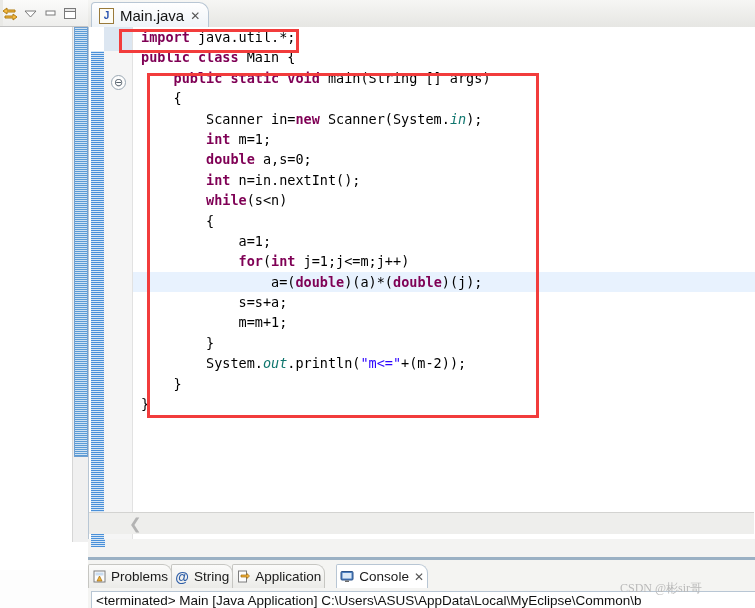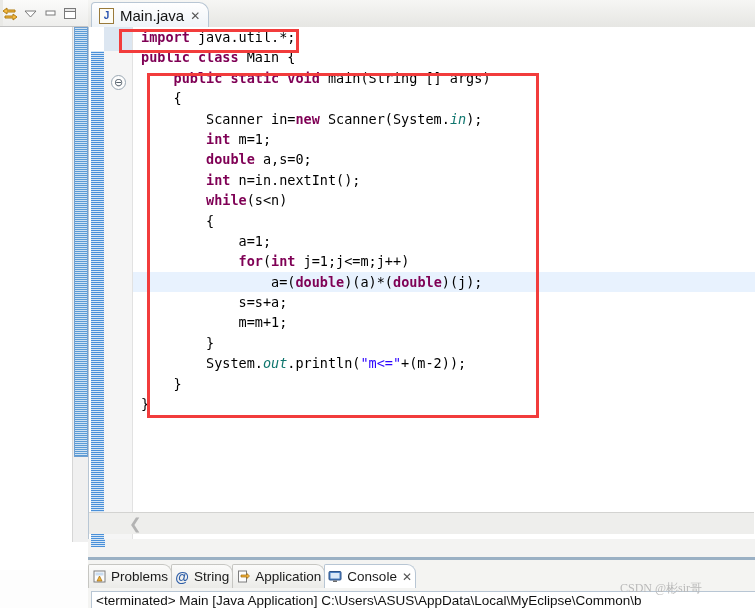--- a/index.html
+++ b/index.html
@@ -128,21 +128,21 @@
   }
   #bottom-tabs{
     position:absolute;left:0;top:4px;height:24px;display:flex;align-items:flex-end;
   }
   .btab{
     height:23px;display:flex;align-items:center;gap:5px;padding:0 3px;
     background:linear-gradient(#fbfbfa,#ebebe8);
     border:1px solid #c6c6c2;border-bottom:none;border-radius:2px 9px 0 0;
     margin-right:-1px;font-size:13.5px;color:#1a1a1a;
   }
-  .btab.active{background:#ffffff;border-color:#b8c6d4;}
+  .btab.active{background:#ffffff;border-color:#b8c6d4;margin-left:12px;}
   .bicon{width:14px;height:14px;display:inline-flex;align-items:center;justify-content:center;}
   #console-line{
     position:absolute;left:3px;top:31px;width:664px;height:17px;
     background:#ffffff;border-left:1px solid #b8c6d4;border-top:1px solid #b8c6d4;
     font-family:"Liberation Sans", sans-serif;font-size:13.5px;color:#111;
     white-space:nowrap;overflow:hidden;padding-left:4px;line-height:17px;
   }
   #bottom-divider{position:absolute;left:88px;top:557px;width:667px;height:3px;background:#9ab0c4;}
 
   #watermark{

